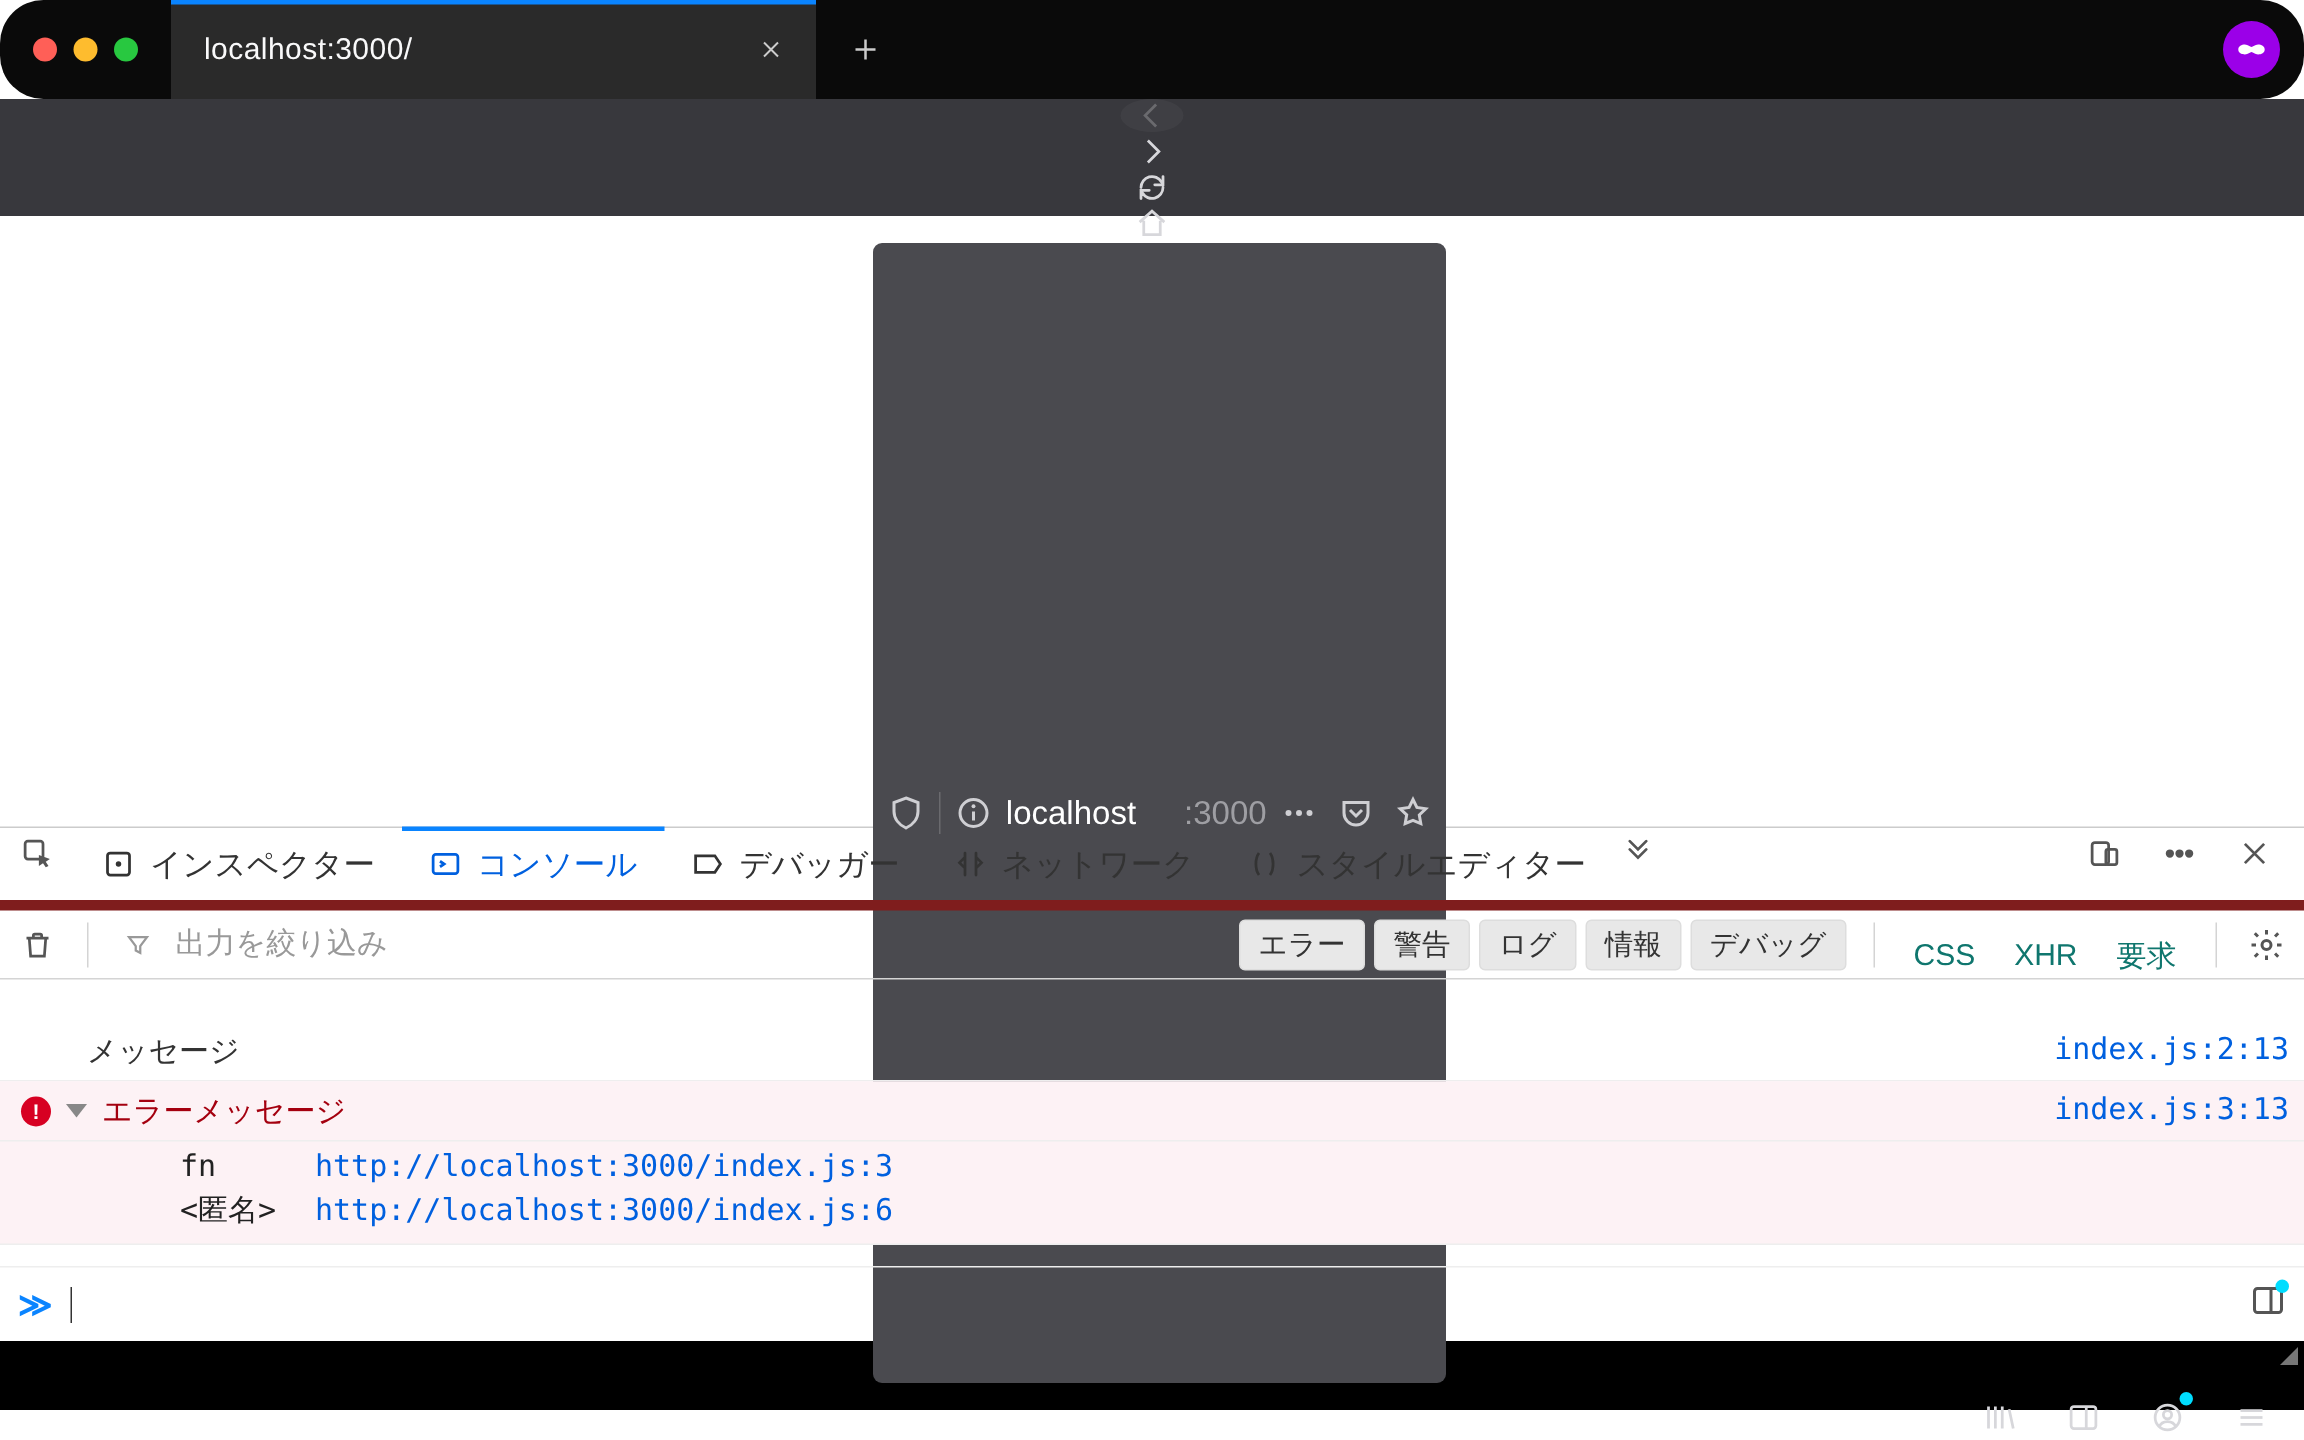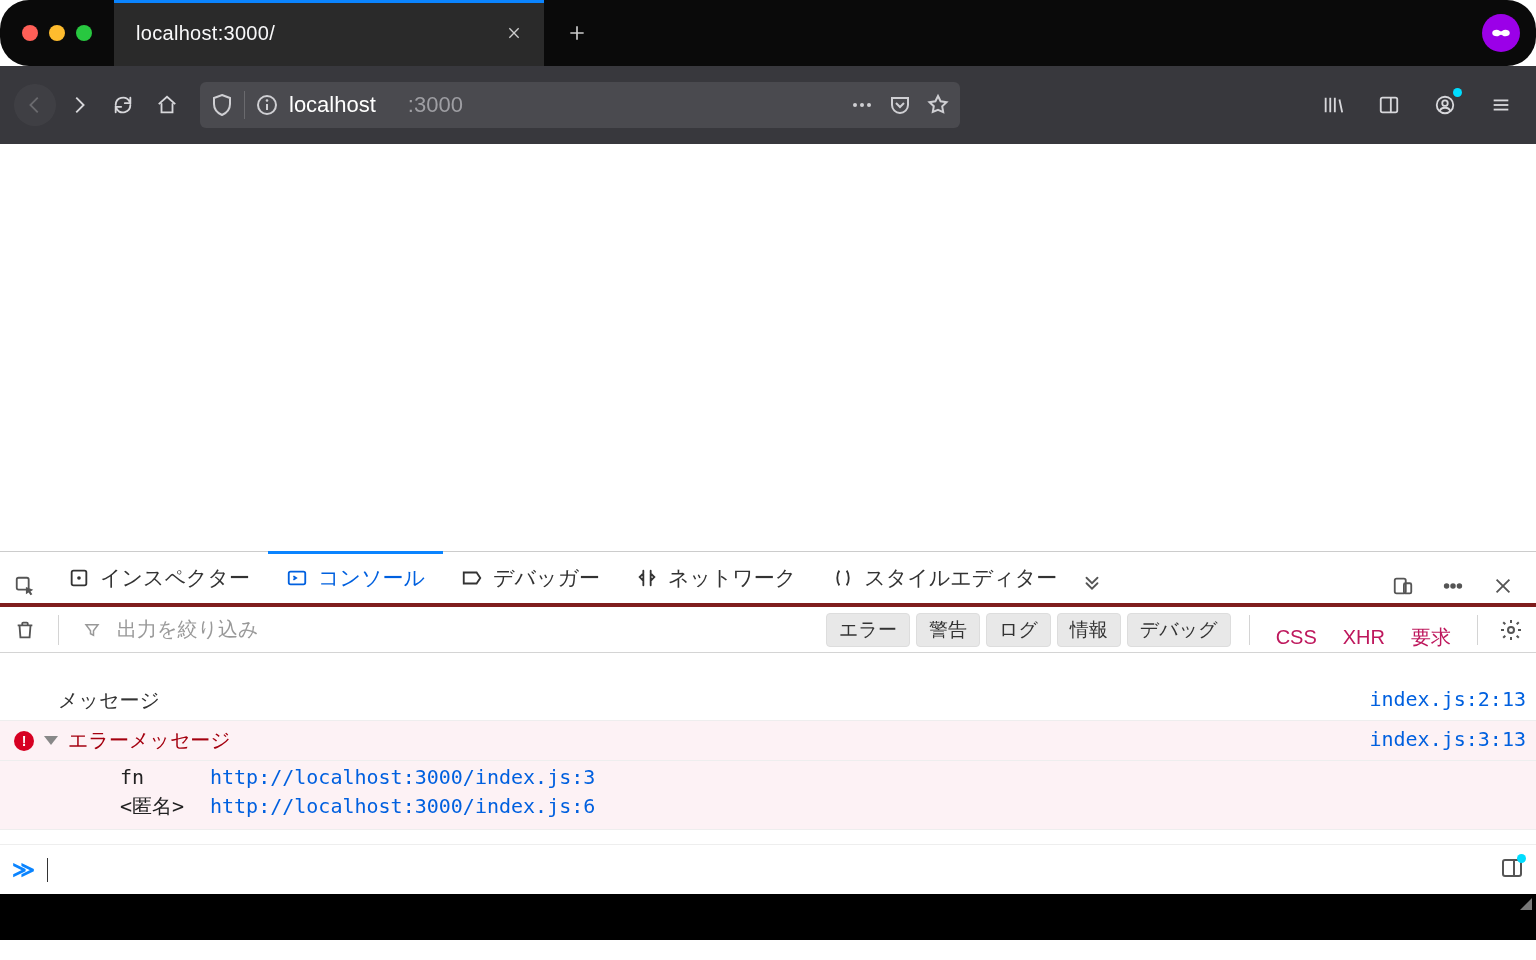--- a/index.html
+++ b/index.html
@@ -14,60 +14,60 @@
   .tab-title{ color:#f9f9fa; font-size:20px; letter-spacing:0.3px;}
   .tab-close{ color:#ccc; font-size:20px; display:flex; align-items:center; justify-content:center; width:24px; height:24px;}
   .tab-close svg{width:16px;height:16px;}
   .new-tab{ display:flex; align-items:center; justify-content:center; width:66px; color:#ccc;}
   .new-tab svg{width:20px;height:20px;}
   .titlebar-spacer{flex:1;}
   .incognito-badge{ display:flex; align-items:center; padding-right:16px;}
   .incognito-badge .circle{ width:38px; height:38px; border-radius:50%; background:#9b00e8; display:flex; align-items:center; justify-content:center;}
   .incognito-badge svg{width:22px;height:12px;fill:#fff;}
   
-  .navbar { height:78px; background:#38383d; display:flex; align-items:center; padding:0 14px; gap:2px;}
+  .navbar { height:78px; background:#38383d; display:flex; align-items:center; padding:0 14px; gap:2px;flex-direction:column;}
   .nav-btn { width:42px; height:42px; display:flex; align-items:center; justify-content:center; color:#d7d7db; border-radius:6px;}
   .nav-btn.disabled{ color:#6a6a6e; background:rgba(255,255,255,0.04); border-radius:50%;}
   .nav-btn svg{ width:22px; height:22px; stroke:currentColor; fill:none; stroke-width:2;}
   .urlbar { flex:0 0 760px; margin-left:10px; height:46px; background:#4a4a4f; border-radius:6px; display:flex; align-items:center; padding:0 10px; gap:10px;}
   .urlbar .ub-icon{ color:#cfcfd3; display:flex; width:24px; height:24px; align-items:center; justify-content:center;}
   .urlbar .divider{ width:1px; height:28px; background:#6a6a6e;}
   .url-text{ font-size:22px; color:#fff; display:flex; align-items:baseline; flex:1;}
   .url-host{ color:#fff; }
   .url-port{ color:#9e9ea3;margin-left:32px; }
   .ub-right{ margin-left:auto; display:flex; align-items:center; gap:14px;}
   .ub-right .ub-icon{color:#cfcfd3;}
   .nav-right{ margin-left:auto; display:flex; align-items:center; gap:14px;}
   .nav-right .nav-btn{position:relative;}
   .dot-badge{ position:absolute; top:4px; right:4px; width:9px; height:9px; border-radius:50%; background:#00ddff;}
   
   .content{ height:407px; background:#fff;}
   
   .devtools{ height:343px; background:#fff; border-top:1px solid #ccc; display:flex; flex-direction:column;}
-  .dt-tabs{ height:55px; display:flex; align-items:flex-end; border-bottom:4px solid #7f1d1d; padding:0 8px;}
+  .dt-tabs{ height:55px; display:flex; align-items:flex-start; border-bottom:7px solid #7f1d1d; padding:0 8px;}
   .dt-tab{ display:flex; align-items:center; gap:10px; padding:0 18px; height:100%; font-size:21px; color:#333; position:relative; cursor:pointer;}
   .dt-tab.active{ color:#0060df; }
   .dt-tab.active::after{ content:""; position:absolute; left:0; right:0; top:-1px; height:3px; background:#0a84ff;}
   .dt-tab svg{ width:22px; height:22px; stroke:currentColor; fill:none; stroke-width:2;}
   .dt-tab.active svg{ stroke:#0060df;}
   .dt-tabs-right{ margin-left:auto; display:flex; align-items:center; gap:16px; padding-right:8px;}
   .dt-ico-btn{ width:34px; height:34px; display:flex; align-items:center; justify-content:center; color:#555;}
   .dt-ico-btn svg{ width:22px;height:22px; stroke:currentColor; fill:none; stroke-width:2;}
   
   .dt-filterbar{ height:46px; display:flex; align-items:center; border-bottom:1px solid #d4d4d4; padding:0 10px; gap:10px;}
   .dt-trash{ width:30px; height:30px; display:flex; align-items:center; justify-content:center; color:#555;}
   .dt-trash svg{width:22px;height:22px;stroke:currentColor;fill:none;stroke-width:2;}
   .dt-filter-wrap{ flex:1; display:flex; align-items:center; gap:16px; padding:0 6px; color:#888;}
   .dt-filter-wrap svg{width:18px;height:18px;stroke:#999;fill:none;stroke-width:2;}
   .dt-filter-input{ flex:1; border:none; outline:none; font-size:20px; color:#333; background:transparent;}
   .dt-filter-input::placeholder{ color:#999;}
   .dt-chips{ display:flex; align-items:flex-end; gap:6px;}
   .chip{ background:#e8e8e8; border-radius:4px; padding:3px 12px; font-size:19px; color:#333; border:1px solid #ddd;}
   .dt-sep{ width:1px; height:30px; background:#d4d4d4; margin:0 8px;}
-  .dt-plain{ font-size:20px; color:#be185d; padding:0 8px;margin-top:15px;}
+  .dt-plain{ font-size:20px; color:#0f766e; padding:0 8px;margin-top:15px;}
   .dt-gear{ width:30px; height:30px; display:flex; align-items:center; justify-content:center; color:#555;}
   .dt-gear svg{width:24px;height:24px;stroke:currentColor;fill:none;stroke-width:2;}
   
   .console-body{ flex:1; overflow:auto; font-size:20px;margin-top:28px;}
   .msg-row{ display:flex; align-items:flex-start; padding:6px 10px 6px 14px; border-bottom:1px solid #eee;}
   .msg-row .left{ display:flex; align-items:center; gap:10px; flex:1; min-width:0;}
   .msg-row .src{ font-family: Menlo, Consolas, monospace; font-size:20px; color:#0060df; white-space:nowrap; padding-left:10px;}
   .msg-text{ color:#333; }
   .log .left{ padding-left:44px;}
   .error-row{ background:#fdf2f5;}

